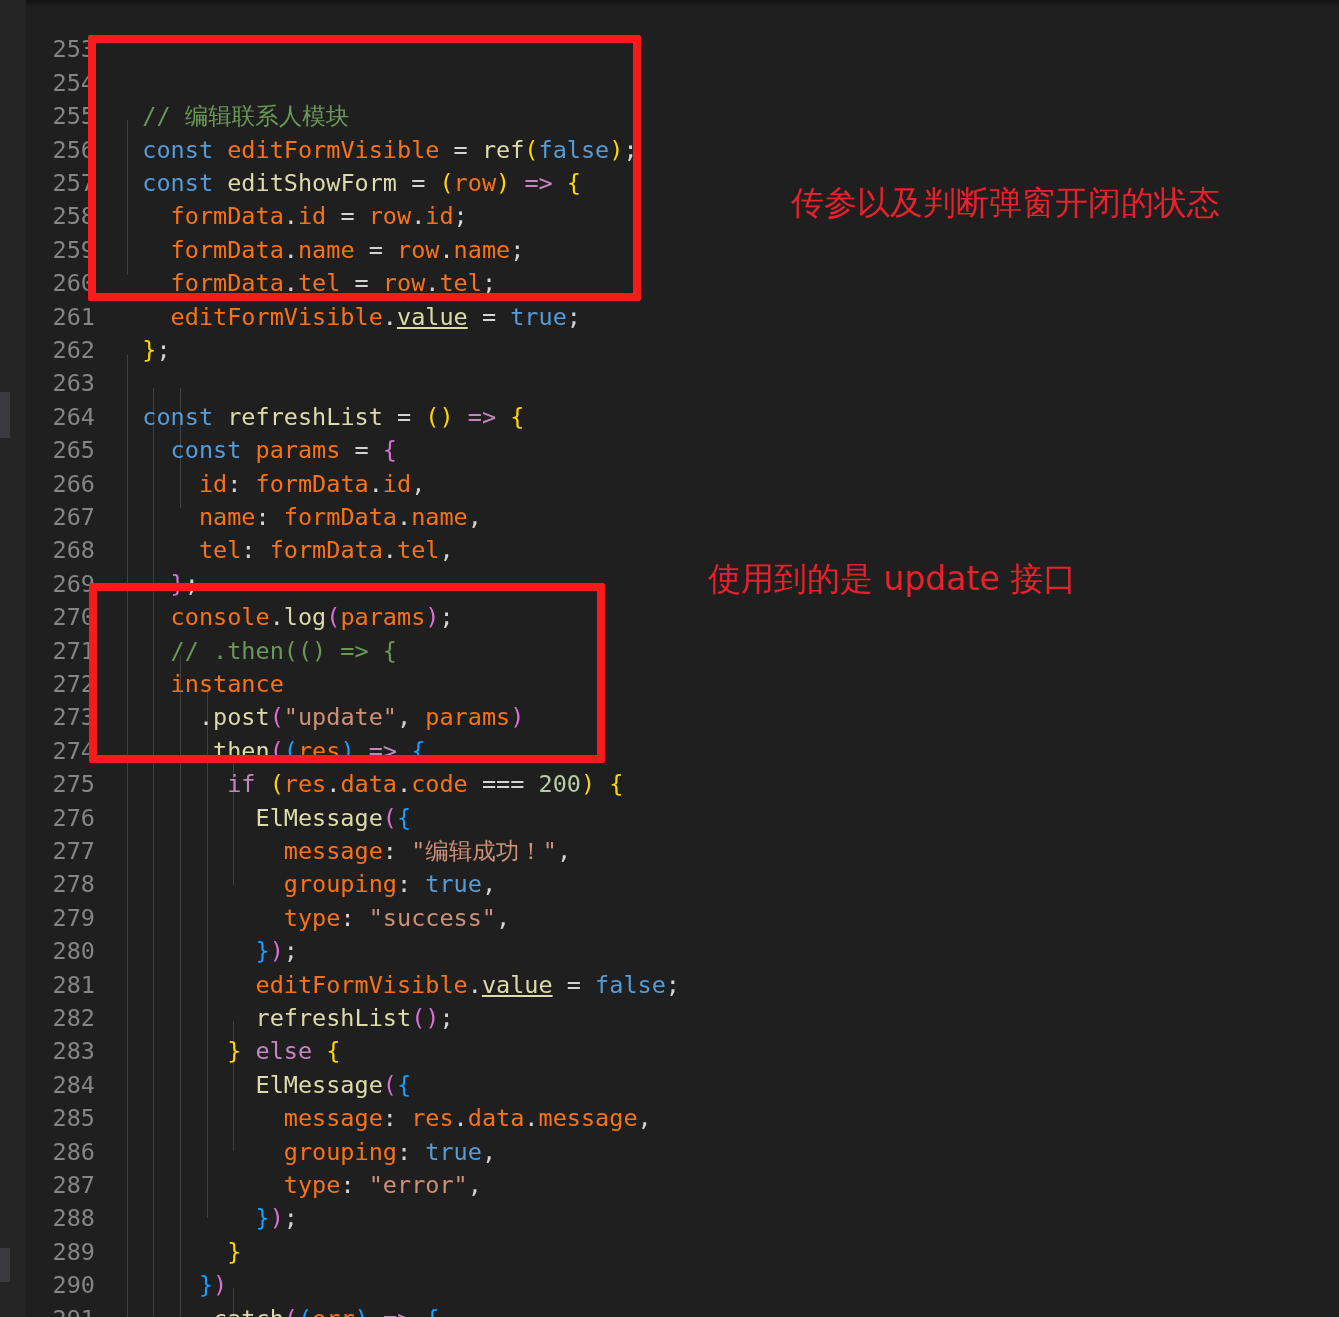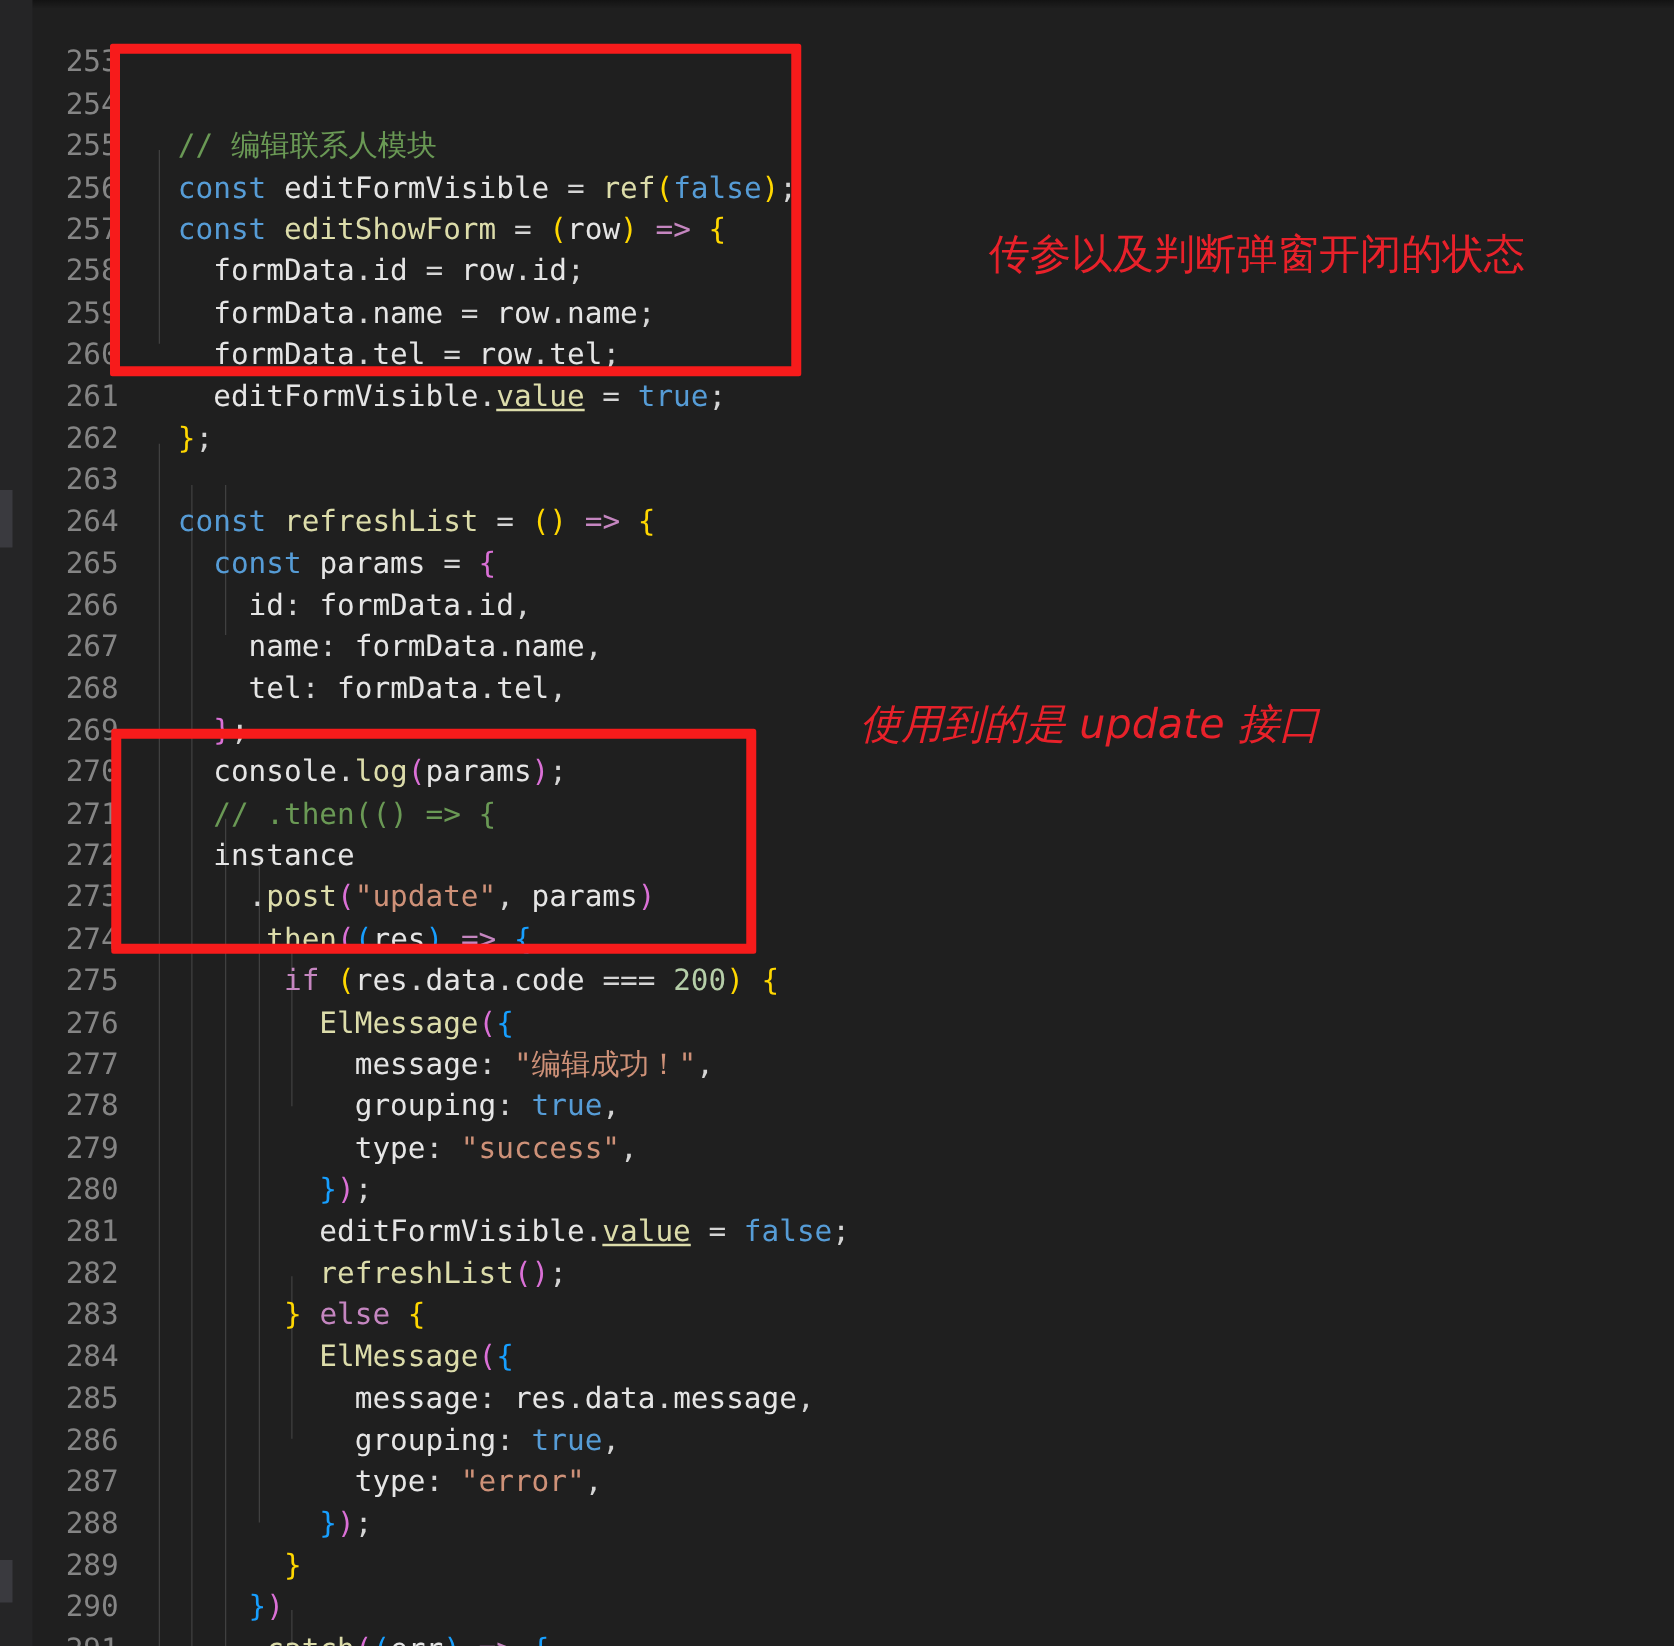--- a/index.html
+++ b/index.html
@@ -79,21 +79,21 @@
     left: 114px;
     font-size: 23.5px;
     font-family: "DejaVu Sans Mono", monospace;
     color: #d4d4d4;
     white-space: pre;
   }
 
   
   .kw    { color: #569cd6; }  
   .kw2   { color: #c586c0; }  
-  .ident { color: #e5e5e5; }  
+  .ident { color: #f97316; }  
   .fn    { color: #dcdcaa; }  
   .str   { color: #ce9178; }  
   .num   { color: #b5cea8; }  
   .cmt   { color: #6a9955; }  
   .p-y   { color: #ffd700; }  
   .p-m   { color: #da70d6; }  
   .p-b   { color: #179fff; }  
   .op    { color: #d4d4d4; }  
   .under { text-decoration: underline; }
 
@@ -346,15 +346,15 @@
     </div>
 
   </div>
 
   <div class="top-shadow"></div>
 
   <div class="hl-box" style="left:88px; top:35px; width:553px; height:266px;"></div>
   <div class="hl-box" style="left:89px; top:583px; width:516px; height:180px;"></div>
 
   <div class="note" style="left:752px; top:181px;margin-left:39px;">传参以及判断弹窗开闭的状态</div>
-  <div class="note" style="left:688px; top:557px;font-style:italic;">使用到的是 update 接口</div>
+  <div class="note" style="left:708px; top:557px;">使用到的是 update 接口</div>
 
 </div>
 
 </body></html>

